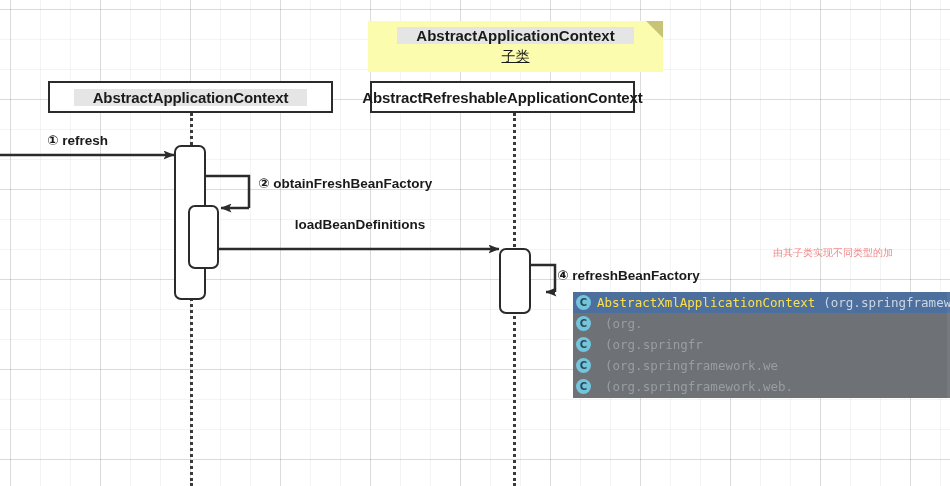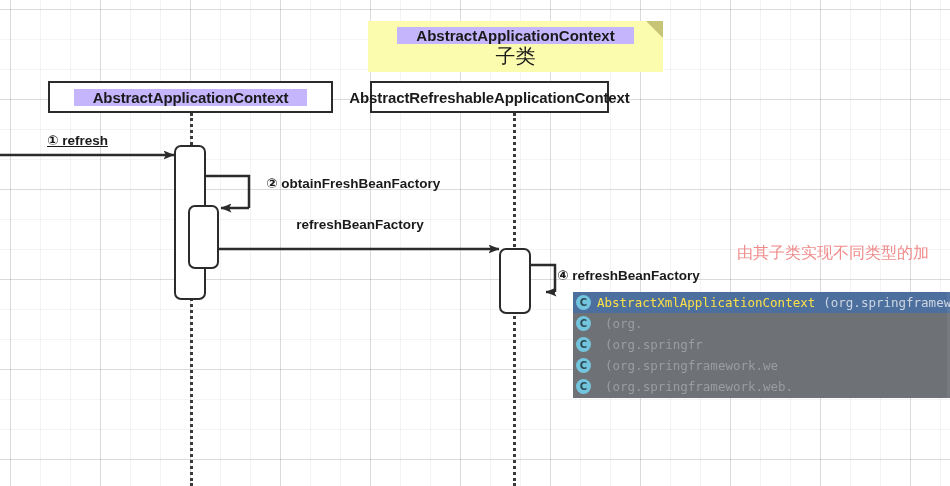--- a/index.html
+++ b/index.html
@@ -42,24 +42,24 @@
     background: #ffffff;
     display: flex;
     align-items: center;
     justify-content: center;
     font-weight: bold;
     font-size: 15px;
     color: #1a1a1a;
     letter-spacing: -0.1px;
   }
   #classbox-left  { left: 48px;  top: 81px; width: 285px; height: 32px; }
-  #classbox-right { left: 370px; top: 81px; width: 239px; height: 32px; }
+  #classbox-right { left: 370px; top: 81px; width: 265px; height: 32px; }
 
   .hl {
-    background: #c4b5fd;
+    background: #e5e5e5;
     padding: 0 19px;
   }
 
   
   #note {
     position: absolute;
     left: 368px;
     top: 21px;
     width: 295px;
     height: 51px;
@@ -77,22 +77,23 @@
     height: 0;
     border-left: 17px solid transparent;
     border-top: 17px solid #c8c475;
   }
   #note .note-line1 {
     font-weight: bold;
     font-size: 15px;
     line-height: 20px;
   }
   #note .note-line2 {
-    font-size: 20px;
+    font-size: 14px;
     line-height: 20px;
+    text-decoration: underline;
   }
 
   
   .lifeline {
     position: absolute;
     width: 0;
     border-left: 3px dotted #3a3a3a;
   }
   #lifeline-left  { left: 190px; top: 113px; height: 373px; }
   #lifeline-right { left: 513px; top: 113px; height: 373px; }
@@ -110,40 +111,40 @@
   #activation-right       { left: 499px; top: 248px; width: 32px; height: 66px; }
 
   
   .msg-label {
     position: absolute;
     font-weight: bold;
     font-size: 13.5px;
     color: #1a1a1a;
     white-space: nowrap;
   }
-  #msg1-label { left: 47px;  top: 132px; text-decoration: underline; }
-  #msg2-label { left: 266px; top: 175px; }
+  #msg1-label { left: 47px;  top: 132px; }
+  #msg2-label { left: 258px; top: 175px; }
   #msg3-label {
     left: 200px;
     top: 216px;
     width: 320px;
     text-align: center;
     white-space: normal;
     line-height: 17px;
   }
   #msg4-label { left: 557px; top: 267px; }
 
   
   #red-note {
     position: absolute;
     left: 728px;
     top: 244px;
     width: 210px;
     color: #f08a8a;
-    font-size: 16px;
+    font-size: 10px;
     line-height: 18px;
     text-align: center;
     font-family: "DejaVu Sans", "Liberation Sans", sans-serif;
   }
 
   
   #autocomplete {
     position: absolute;
     left: 573px;
     top: 292px;
@@ -245,21 +246,21 @@
       <span class="hl">AbstractApplicationContext</span>
     </div>
     <div class="note-line2">子类</div>
   </div>
 
   <div class="msg-label" id="msg1-label">① refresh</div>
 
   <div class="msg-label" id="msg2-label">② obtainFreshBeanFactory</div>
 
   <div class="msg-label" id="msg3-label">
-    <div>refreshBeanFactory</div>
+    <div>loadBeanDefinitions</div>
   </div>
 
   <div class="msg-label" id="msg4-label">④ refreshBeanFactory</div>
 
   <div id="red-note">
     <div>由其子类实现不同类型的加</div>
   </div>
 
   <div id="autocomplete">
 

